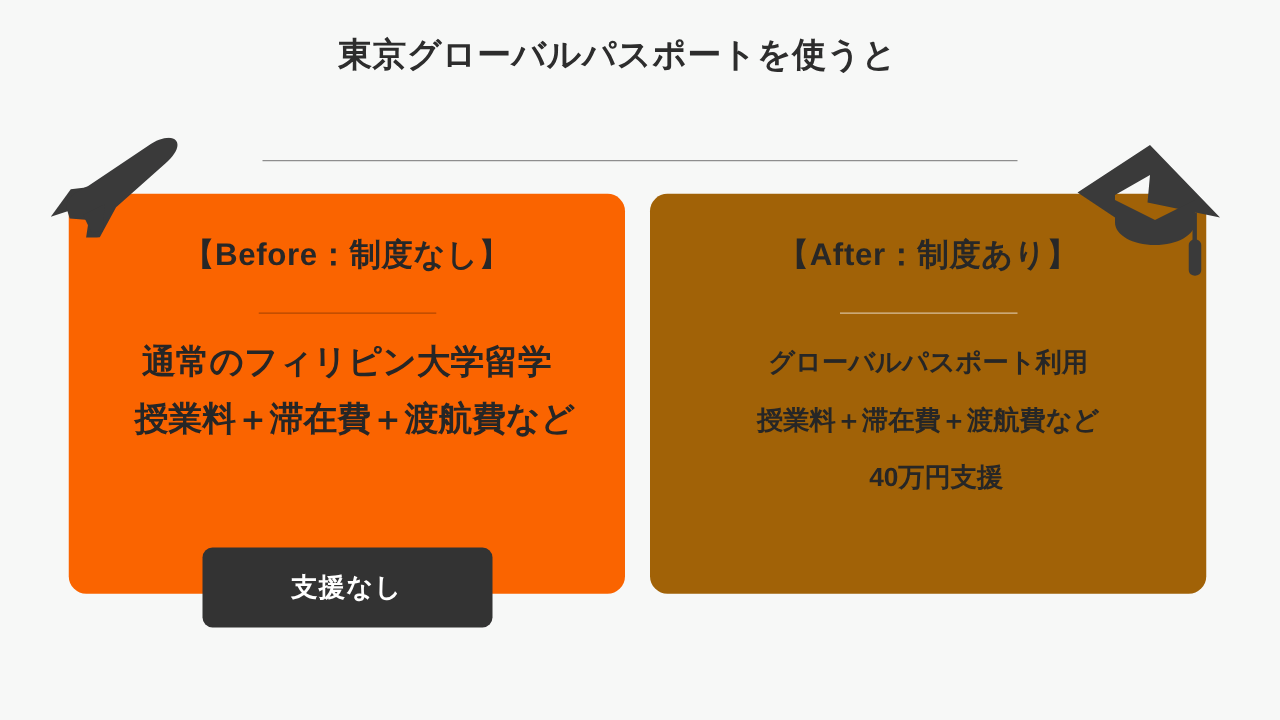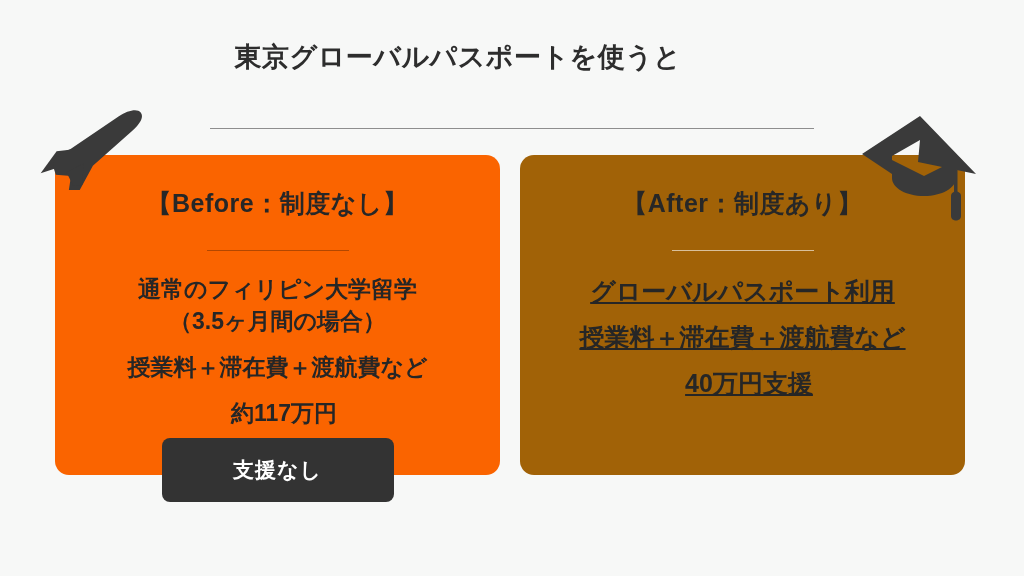--- a/index.html
+++ b/index.html
@@ -12,23 +12,24 @@
     background: #f7f8f7;
     font-family: "Liberation Sans", "DejaVu Sans", sans-serif;
     overflow: hidden;
     position: relative;
   }
 
   
   #title-block {
     position: absolute;
     left: 0;
-    top: 38px;
+    top: 25px;
     width: 916px;
     text-align: center;
+    padding-left: 36px;
   }
   .title-line {
     color: #2d2d2d;
     font-size: 27px;
     font-weight: bold;
     line-height: 38px;
     letter-spacing: 0.5px;
   }
   #title-rule {
     position: absolute;
@@ -82,26 +83,25 @@
   .card-body {
     position: absolute;
     left: 0;
     width: 100%;
     text-align: center;
     color: #262626;
     font-weight: bold;
   }
   #body-before {
     top: 118px;
-    font-size: 23px;
+    font-size: 27px;
   }
   #body-after {
     top: 120px;
-    font-size: 25px;
-    text-decoration: underline;
+    font-size: 21px;
   }
   .body-group { margin-bottom: 14px; }
   .body-group:last-child { margin-bottom: 0; padding-left: 13px; }
   .body-line { line-height: 32px; }
 
   
   .badge {
     position: absolute;
     bottom: -27px;
     left: 50%;
@@ -144,27 +144,23 @@
   <div class="title-line">東京グローバルパスポートを使うと</div>
 </div>
 <div id="title-rule"></div>
 
 <div class="card" id="card-before">
   <div class="card-heading">【Before：制度なし】</div>
   <div class="card-divider"></div>
   <div class="card-body" id="body-before">
     <div class="body-group">
       <div class="body-line">通常のフィリピン大学留学</div>
-      <div class="body-line">（3.5ヶ月間の場合）</div>
     </div>
     <div class="body-group">
       <div class="body-line">授業料＋滞在費＋渡航費など</div>
-    </div>
-    <div class="body-group">
-      <div class="body-line">約117万円</div>
     </div>
   </div>
   <div class="badge">支援なし</div>
 </div>
 
 <div class="card" id="card-after">
   <div class="card-heading">【After：制度あり】</div>
   <div class="card-divider"></div>
   <div class="card-body" id="body-after">
     <div class="body-group">

